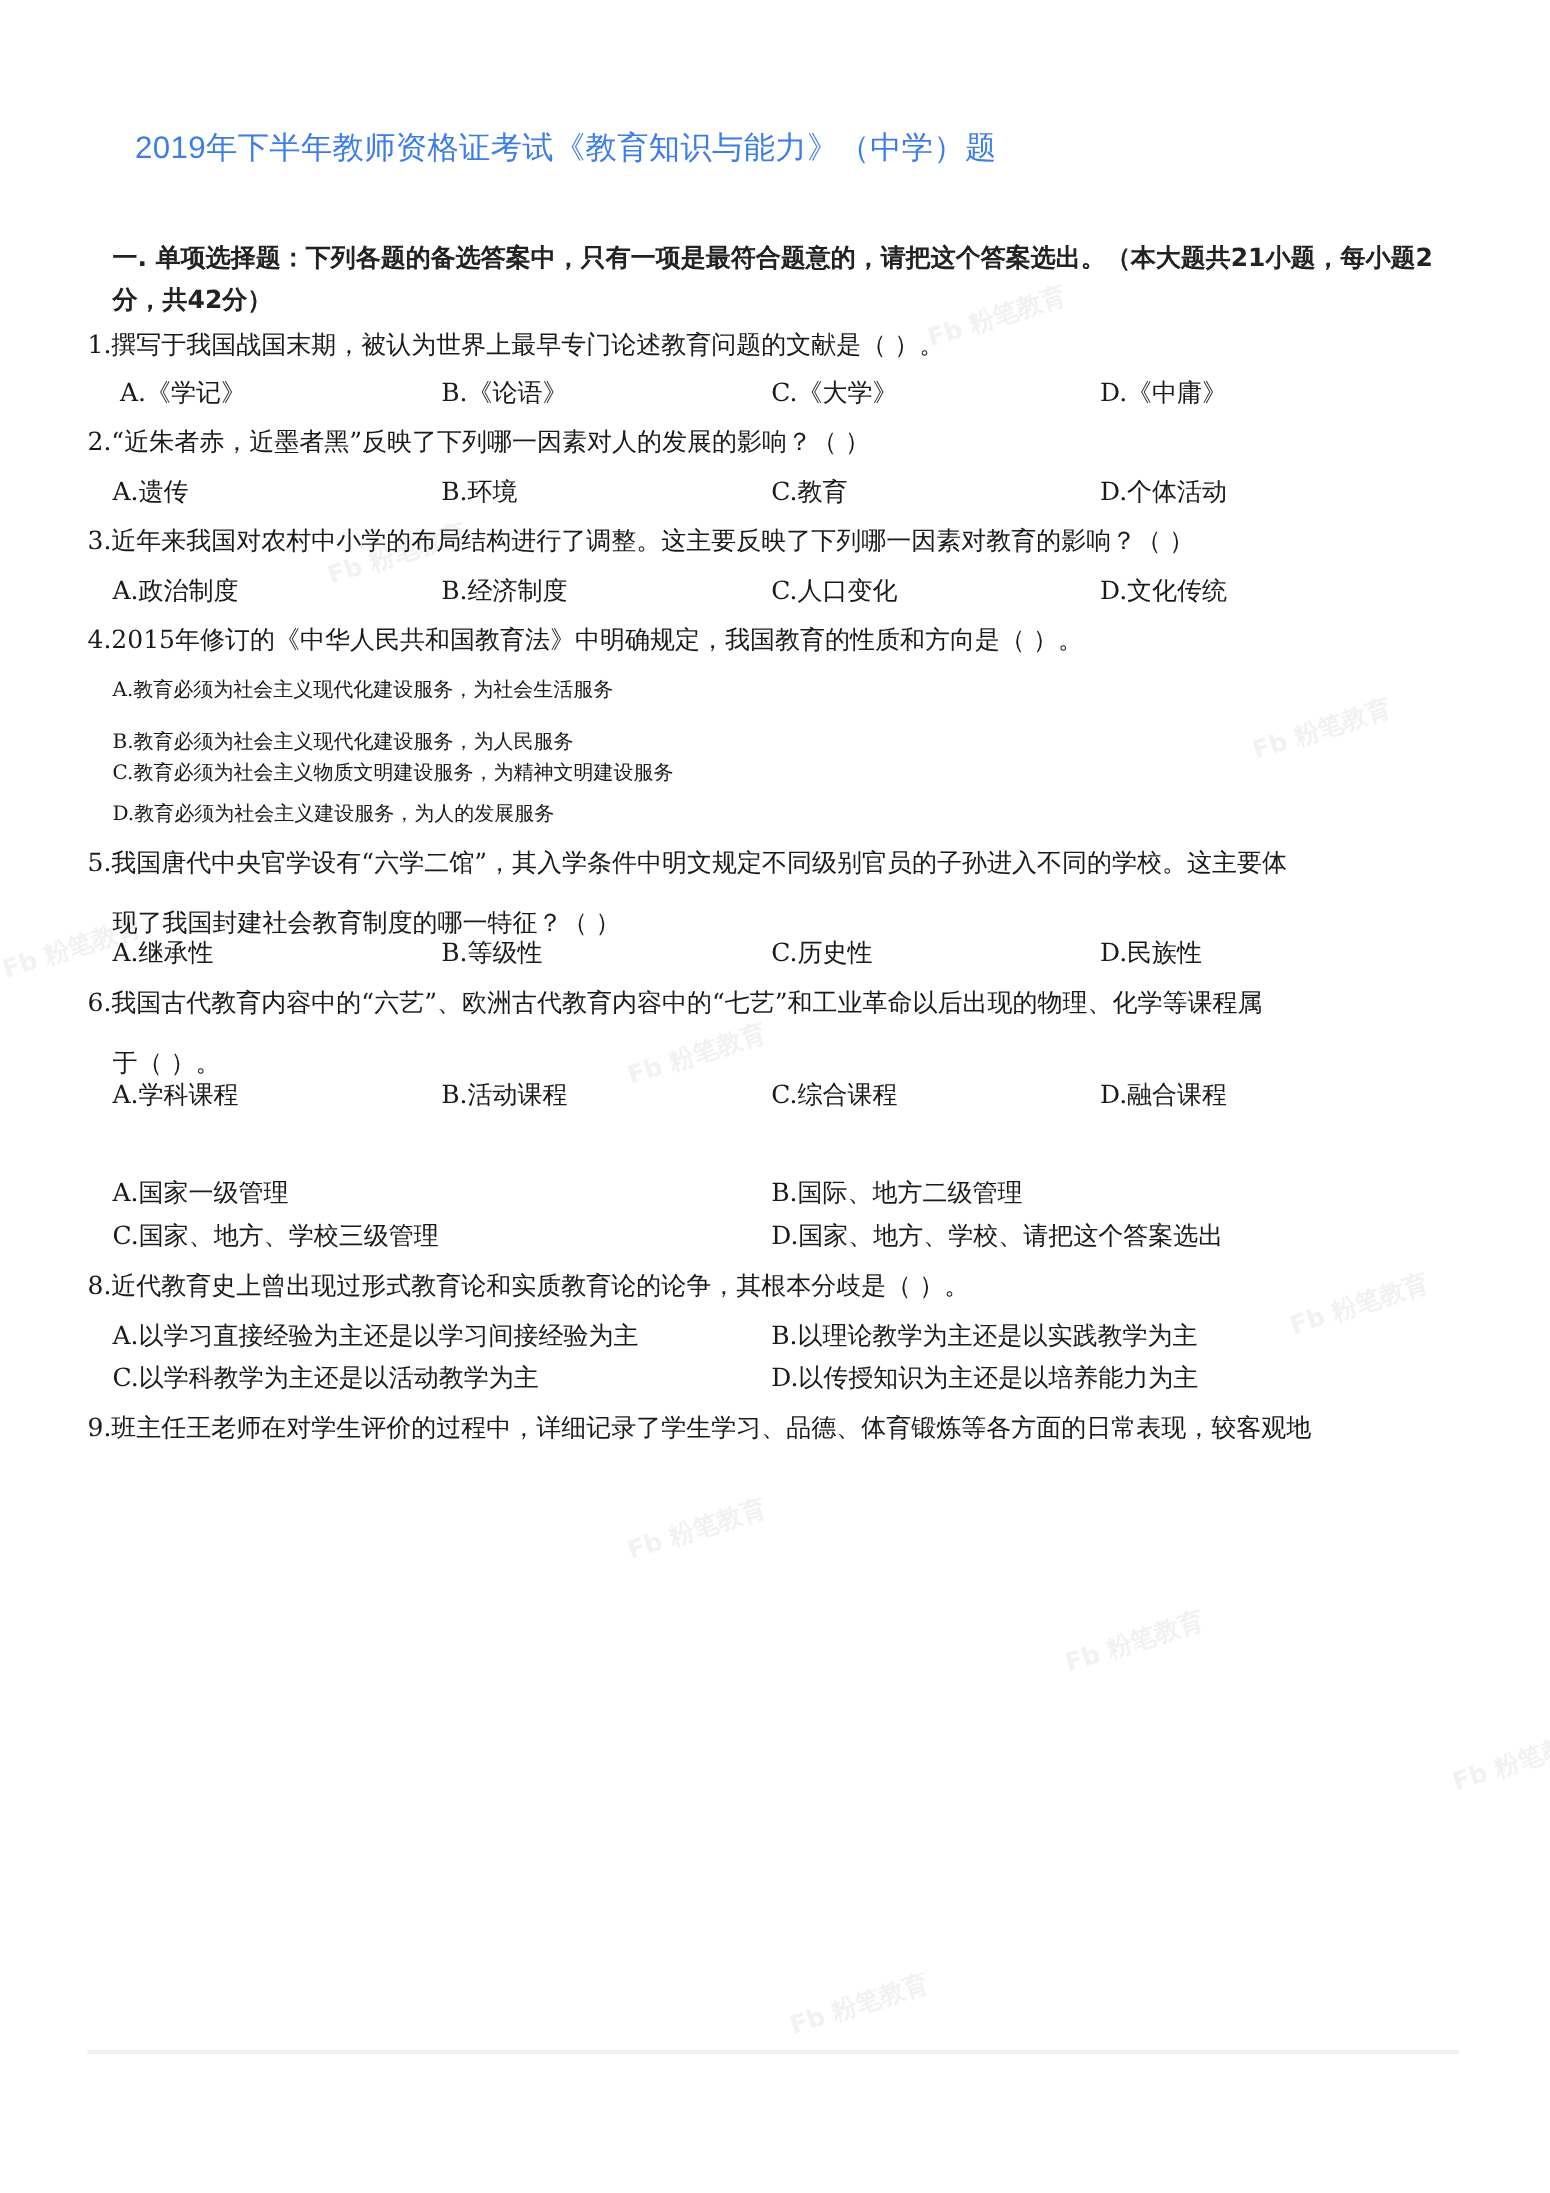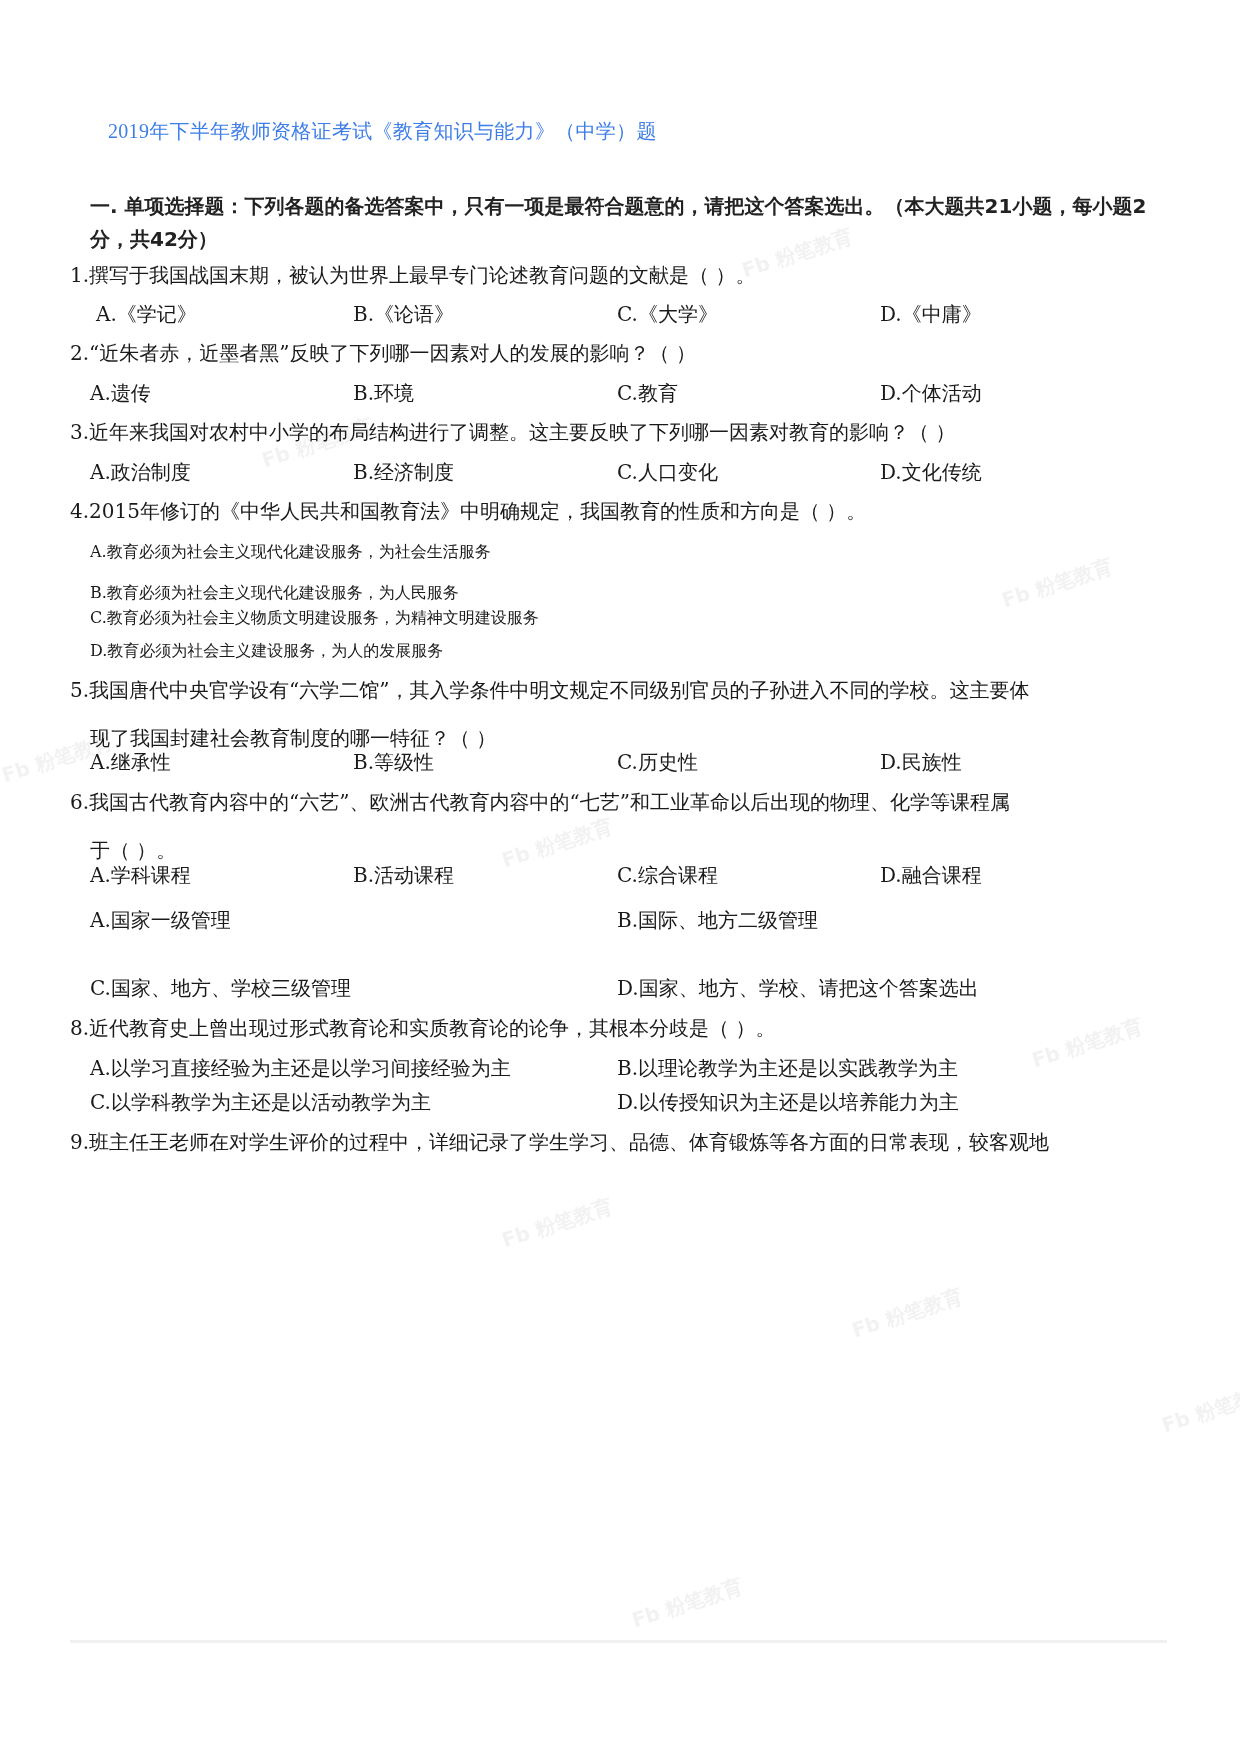--- a/index.html
+++ b/index.html
@@ -1,20 +1,20 @@
 <!DOCTYPE html>
 <html><head>
 <meta charset="utf-8">
 <style>
   html, body { margin: 0; padding: 0; background: #ffffff; }
   body { width: 1240px; height: 1754px; position: relative; overflow: hidden;
          font-family: "DejaVu Serif", "Liberation Serif", serif; color: #1a1a1a; }
   .page { position: absolute; left: 0; top: 0; width: 1240px; height: 1754px; }
-  .doc-title { position: absolute; left: 108px; top: 118px; font-family: Liberation Serif, serif;
-               font-size: 20px; color: #3d7de8; letter-spacing: 0.3px; white-space: nowrap; }
+  .doc-title { position: absolute; left: 108px; top: 101px; font-family: Liberation Sans, sans-serif;
+               font-size: 25px; color: #3d7de8; letter-spacing: 0.3px; white-space: nowrap; }
   .section-heading { position: absolute; left: 90px; top: 190px; width: 1060px; font-family: "DejaVu Sans", "Liberation Sans", sans-serif;
                font-weight: bold; font-size: 20px; line-height: 33px; color: #222; }
   .q { position: absolute; left: 70px; width: 1080px; font-size: 20px; line-height: 33px; }
   .opt-row { position: absolute; left: 90px; width: 1060px; font-size: 20px; line-height: 33px; height: 33px; }
   .opt-row .opt { position: absolute; top: 0; white-space: nowrap; }
   .opt-line { position: absolute; left: 90px; font-size: 16px; line-height: 33px; white-space: nowrap; }
   .indent { padding-left: 20px; display: block; margin-top: 15px; }
   .divider { position: absolute; left: 70px; top: 1640px; width: 1097px; height: 3px; background: #f0f0f0; }
   .wm { position: absolute; font-family: "DejaVu Sans", "Liberation Sans", sans-serif; font-weight: bold; font-size: 20px;
         color: #f2f2f2; transform: rotate(-18deg); white-space: nowrap; pointer-events: none; user-select: none; }
@@ -92,21 +92,21 @@
     <div style="white-space:nowrap;"><span>6.</span><span>我国古代教育内容中的“六艺”、欧洲古代教育内容中的“七艺”和工业革命以后出现的物理、化学等课程属</span></div>
     <div class="indent" style="white-space:nowrap;">于（  ）。</div>
   </div>
   <div class="opt-row" style="top:859px;">
     <span class="opt" style="left:0px;">A.学科课程</span>
     <span class="opt" style="left:263px;">B.活动课程</span>
     <span class="opt" style="left:527px;">C.综合课程</span>
     <span class="opt" style="left:790px;">D.融合课程</span>
   </div>
 
-  <div class="opt-row" style="top:904px;text-align:center;">
+  <div class="opt-row" style="top:938px;text-align:center;">
     <span class="opt" style="left:0px;">A.国家一级管理</span>
     <span class="opt" style="left:527px;">B.国际、地方二级管理</span>
   </div>
   <div class="opt-row" style="top:972px;">
     <span class="opt" style="left:0px;">C.国家、地方、学校三级管理</span>
     <span class="opt" style="left:527px;">D.国家、地方、学校、请把这个答案选出</span>
   </div>
 
   <div class="q" style="top:1012px;">
     <span>8.</span><span>近代教育史上曾出现过形式教育论和实质教育论的论争，其根本分歧是（  ）。</span>

